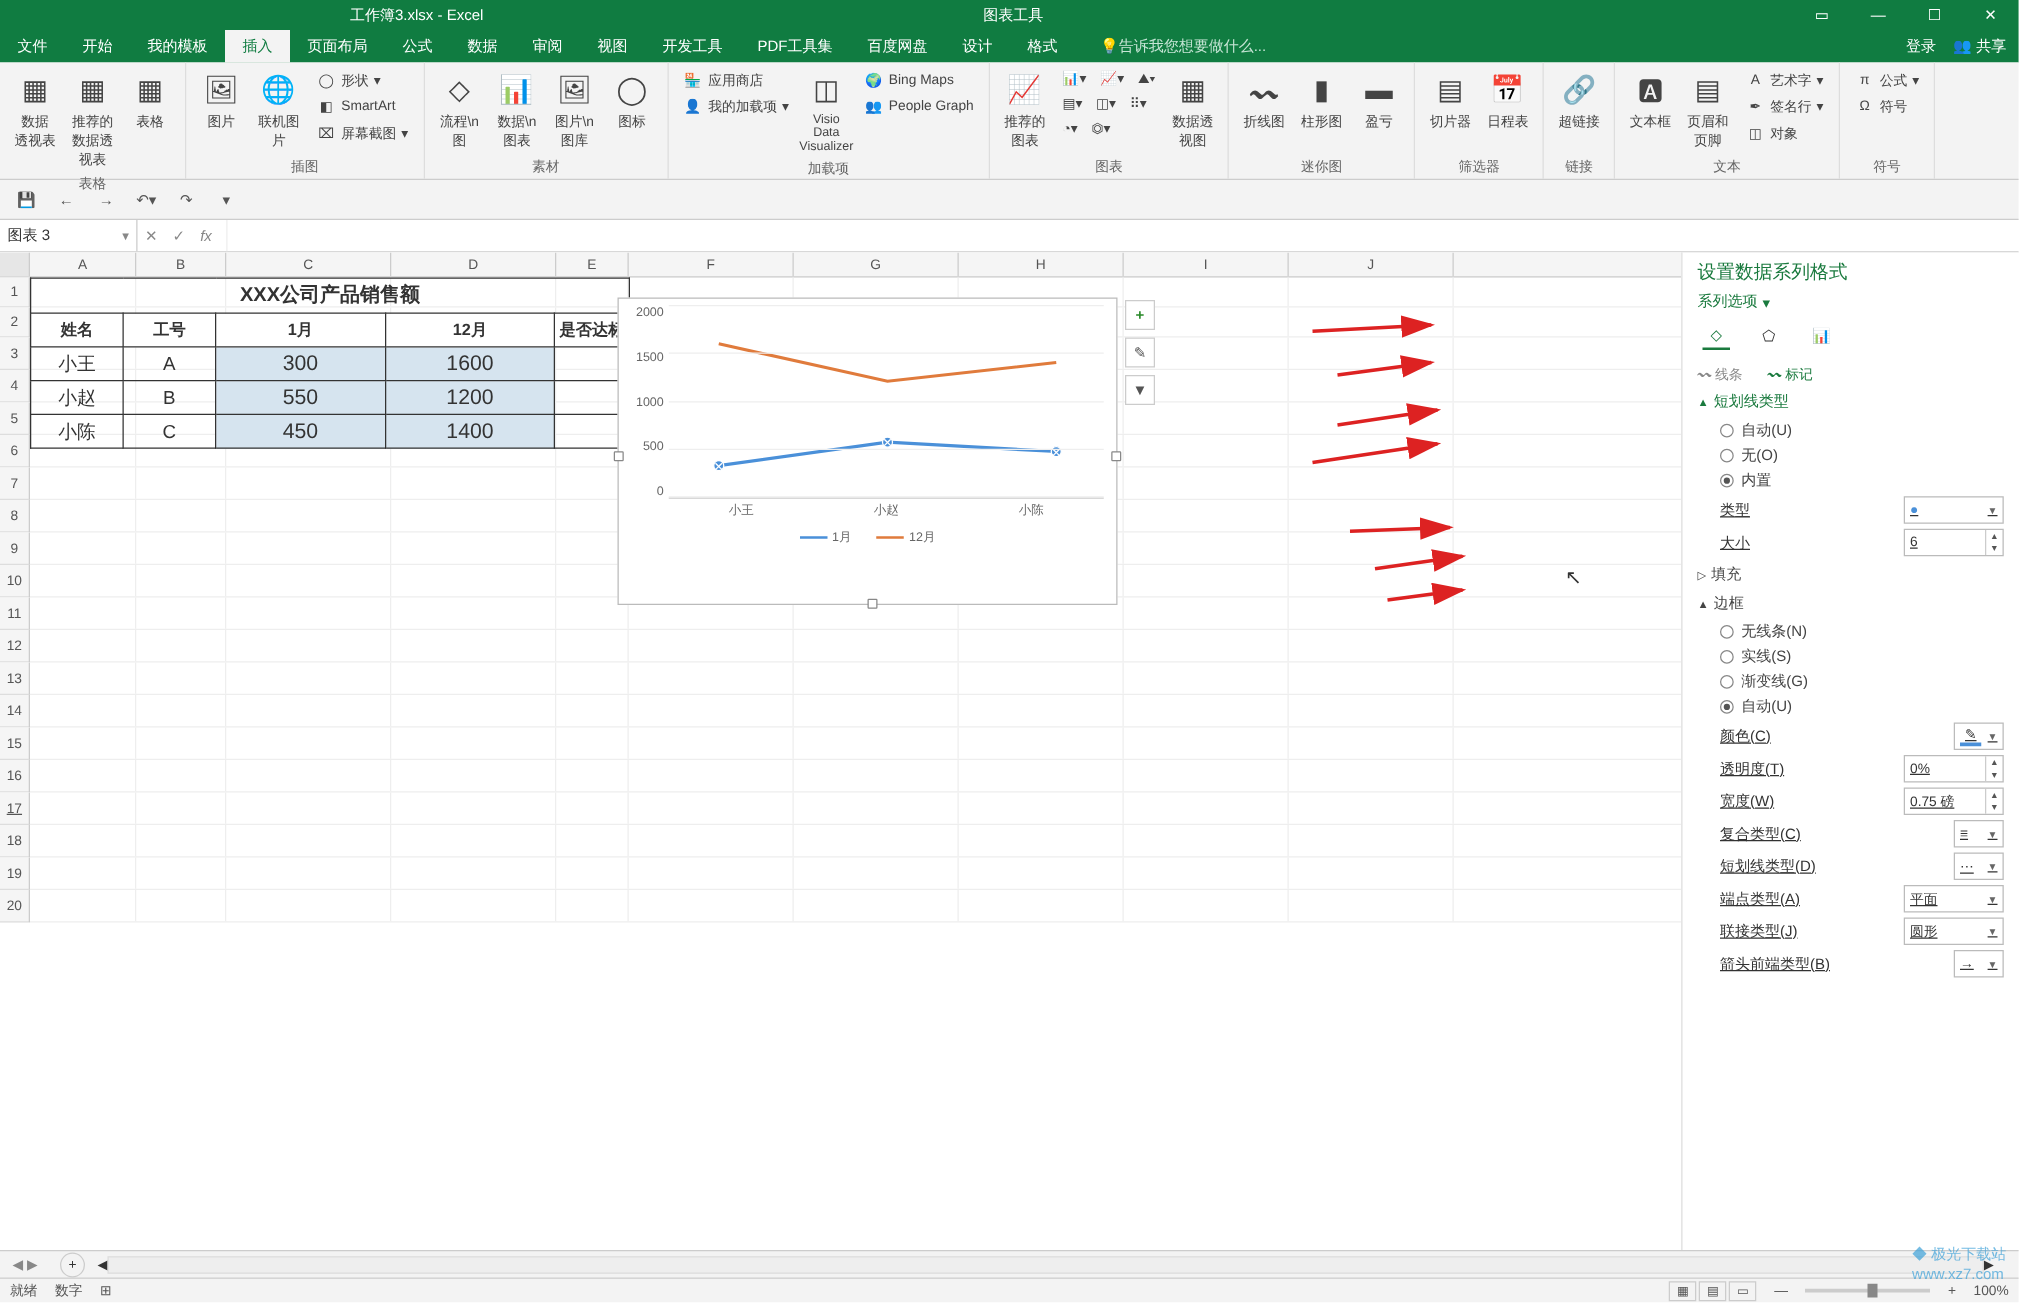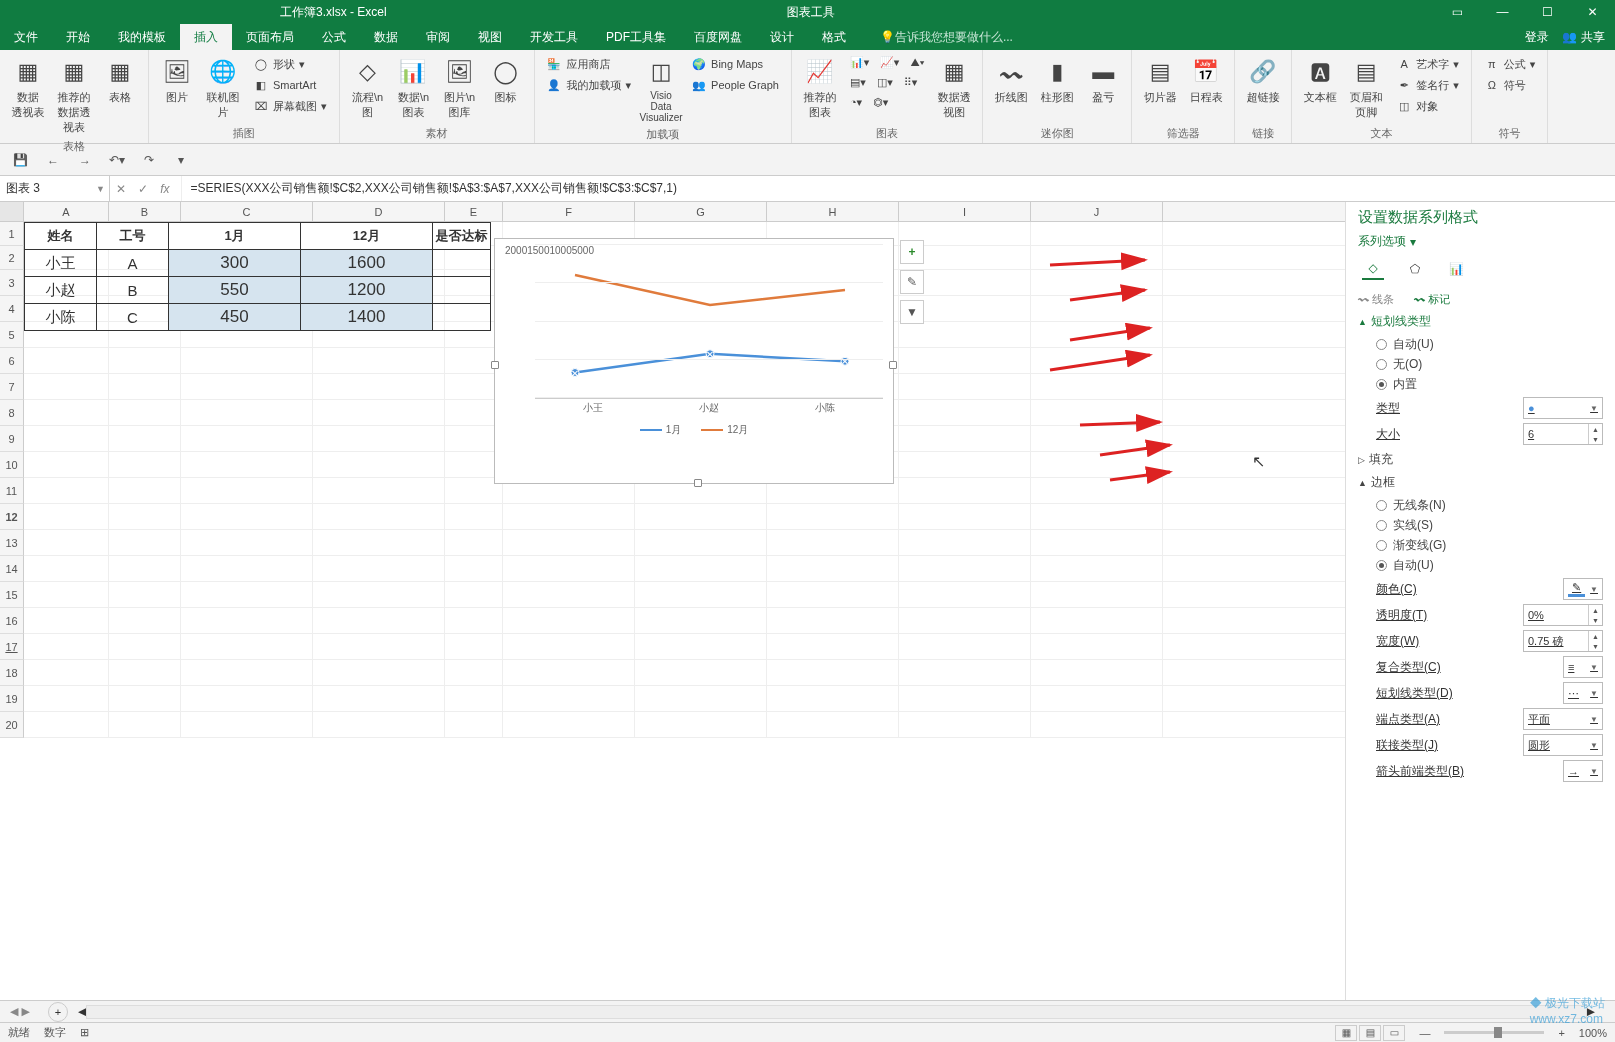--- a/index.html
+++ b/index.html
@@ -68,21 +68,21 @@
 .data-table td { border: 1.5px solid #333; text-align: center; font-size: 15px; padding: 3px 0; }
 .data-table td.num { font-size: 17px; }
 .sel-cell { background: #d6e4ef; }
 .sel-col { background: #fdeaea; }
 
 
 .chart { position: absolute; left: 470px; top: 16px; width: 400px; height: 246px; border: 1px solid #bbb; background: #fff; }
 .chart .handle { width: 8px; height: 8px; background: #fff; border: 1px solid #888; position: absolute; border-radius: 1px; }
 .chart-title { text-align: center; font-size: 15px; color: #555; margin-top: 6px; }
 .chart-body { display: flex; height: 160px; padding: 6px 10px 0 10px; }
-.y-axis { display: flex; justify-content: space-between; font-size: 10px; color: #666; width: 30px; text-align: right; padding-right: 4px; }
+.y-axis { display: flex; flex-direction: column; justify-content: space-between; font-size: 10px; color: #666; width: 30px; text-align: right; padding-right: 4px; }
 .plot { flex: 1; position: relative; border-bottom: 1px solid #ccc; }
 .plot .grid-line { position: absolute; left: 0; right: 0; border-top: 1px solid #eee; }
 .x-labels { display: flex; justify-content: space-around; font-size: 10px; color: #666; padding: 2px 10px 0 40px; }
 .legend { display: flex; justify-content: center; gap: 20px; font-size: 10px; color: #666; margin-top: 8px; }
 .legend-item { display: flex; align-items: center; gap: 4px; }
 .legend-line { width: 22px; height: 2px; }
 
 
 .chart-side-btns { position: absolute; display: flex; flex-direction: column; gap: 6px; }
 .chart-side-btn { width: 24px; height: 24px; border: 1px solid #ccc; background: #fff; display: flex; align-items: center; justify-content: center; cursor: pointer; color: #555; }
@@ -374,21 +374,20 @@
 <div class="formula-row">
   <div class="name-box">
       <span>图表 3</span>
       <span class="dd">▼</span>
     </div>
   <div class="fb-btns">
     <span>✕</span>
     <span>✓</span>
     <span class="fb-fx">fx</span>
   </div>
-  <div class="fb-input">=SERIES(XXX公司销售额!$C$2,XXX公司销售额!$A$3:$A$7,XXX公司销售额!$C$3:$C$7,1)</div>
 </div>
 
 <div class="main">
   <div class="sheet-area">
 
     <div class="col-headers">
       <div class="corner"></div>
       <div id="colheaders" style="display: flex;">
           <div class="col-h" style="width: 85px;">A</div>
           <div class="col-h" style="width: 72px;">B</div>
@@ -408,34 +407,37 @@
           <div class="row-h" style="height: 24px;">2</div>
           <div class="row-h" style="height: 26px;">3</div>
           <div class="row-h" style="height: 26px;">4</div>
           <div class="row-h" style="height: 26px;">5</div>
           <div class="row-h" style="height: 26px;">6</div>
           <div class="row-h" style="height: 26px;">7</div>
           <div class="row-h" style="height: 26px;">8</div>
           <div class="row-h" style="height: 26px;">9</div>
           <div class="row-h" style="height: 26px;">10</div>
           <div class="row-h" style="height: 26px;">11</div>
-          <div class="row-h" style="height: 26px; font-weight: bold;">12</div>
+          <div class="row-h" style="height: 26px;">12</div>
           <div class="row-h" style="height: 26px;">13</div>
           <div class="row-h" style="height: 26px;">14</div>
           <div class="row-h" style="height: 26px;">15</div>
           <div class="row-h" style="height: 26px;">16</div>
           <div class="row-h" style="height: 26px; text-decoration: underline;">17</div>
           <div class="row-h" style="height: 26px;">18</div>
           <div class="row-h" style="height: 26px;">19</div>
           <div class="row-h" style="height: 26px;">20</div>
         </div>
       <div class="cells" id="cells">
 
         <table class="data-table" id="dtable" style="border-collapse:collapse;">
             <tbody>
+              <tr class="title-row">
+                <td colspan="5" style="height:24px;border:1.5px solid #333;width:479px">XXX公司产品销售额</td>
+              </tr>
               <tr>
                 <th style="width:72px;height:24px">姓名</th>
                 <th style="width:72px;height:24px">工号</th>
                 <th class="sel-col" style="width:132px;height:24px">1月</th>
                 <th style="width:132px;height:24px">12月</th>
                 <th style="width:58px;height:24px">是否达标</th>
               </tr>
               <tr style="height:26px">
                 <td>小王</td>
                 <td>A</td>

